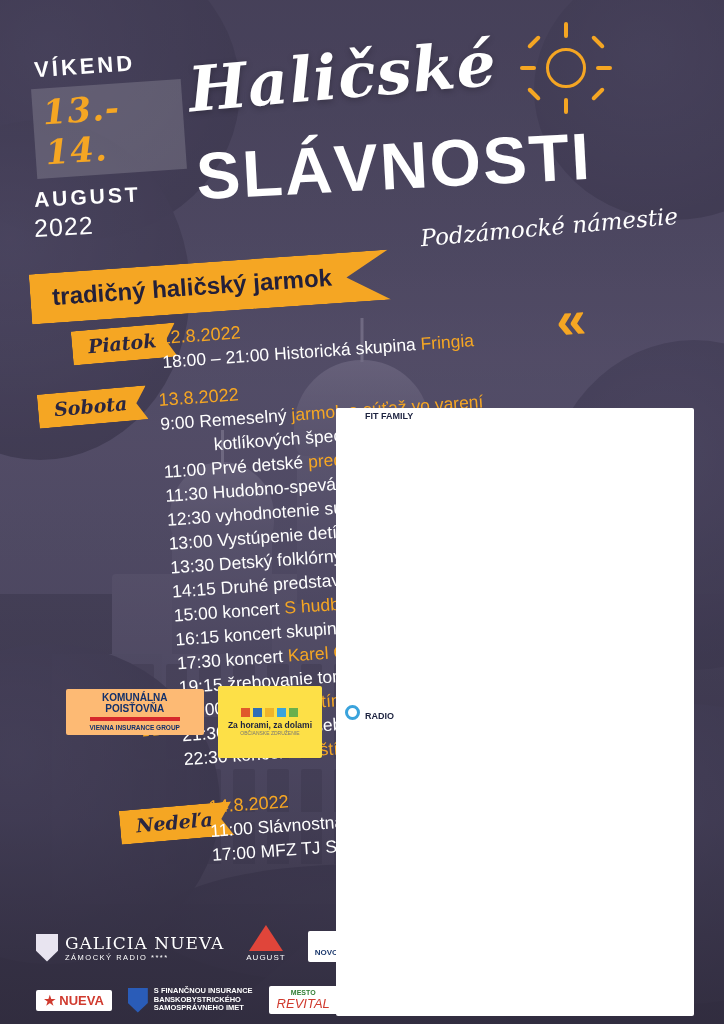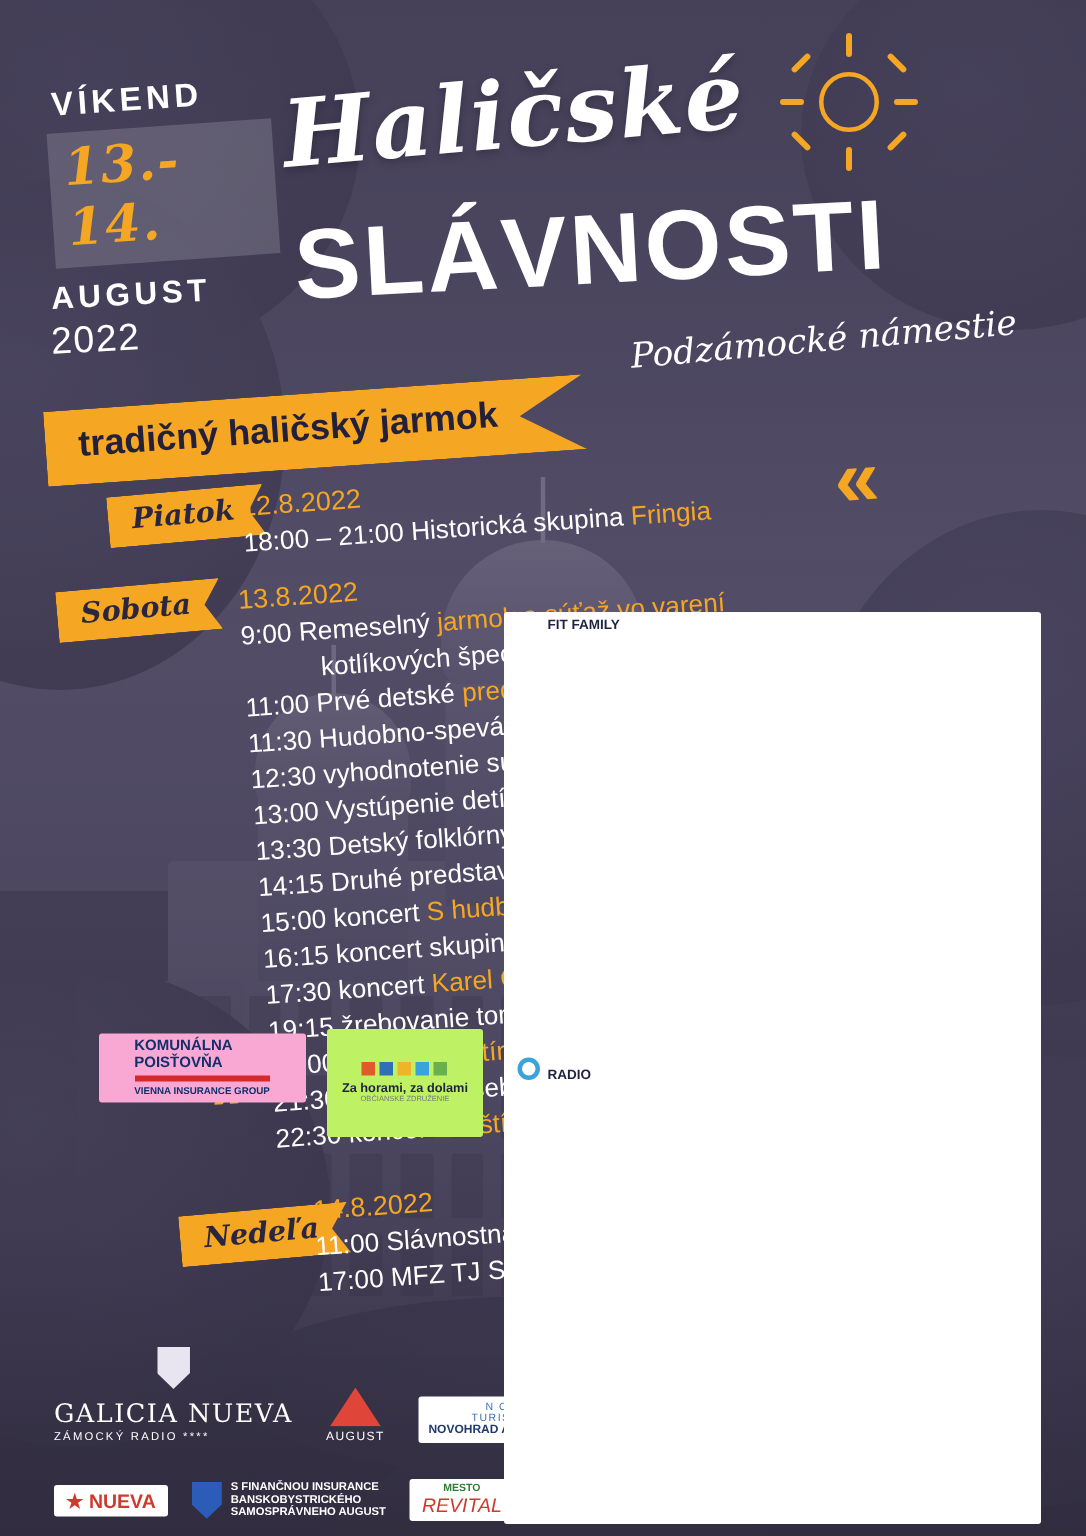--- a/index.html
+++ b/index.html
@@ -184,21 +184,21 @@
   .prog-row .cont { display:block; padding-left: 52px; }
 
   
   .sponsors { position: absolute; left: 0; bottom: 0; width: 100%; height: 140px; }
   .sp-row1 { position: absolute; left: 36px; bottom: 62px; display: flex; align-items: flex-end; gap: 22px; }
   .sp-row2 { position: absolute; left: 36px; bottom: 10px; display: flex; align-items: center; gap: 16px; }
   .sp-right1 { position: absolute; right: 38px; bottom: 70px; display:flex; gap: 22px; align-items:center; }
   .sp-right2 { position: absolute; right: 30px; bottom: 8px; display:flex; gap: 14px; align-items:center; }
   .txt-logo { color: #fff; font-size: 11px; line-height: 1.2; }
 
-  .galicia { color:#fff; display:flex; align-items:center; gap:7px;flex-direction:column; }
+  .galicia { color:#fff; display:flex; align-items:center; gap:7px; }
   .galicia .crest { width: 22px; height: 28px; background:#e8e4f0;
     clip-path: polygon(0 0, 100% 0, 100% 62%, 50% 100%, 0 62%); }
   .galicia .gtxt .g1 { font-family:"DejaVu Serif", serif; font-size: 17px; letter-spacing: 1px; }
   .galicia .gtxt .g2 { font-size: 7.5px; letter-spacing: 1.5px; }
 
   .lustroj { color:#fff; text-align:center; }
   .lustroj .mount { width: 34px; height: 26px; margin: 0 auto 2px;
     background:#e0453a; clip-path: polygon(50% 0, 100% 100%, 0 100%); }
   .lustroj .ltxt { font-size: 8px; letter-spacing: 1px; }
 
@@ -208,25 +208,25 @@
 
   .svoma { background:#fff; border-radius:2px; padding: 3px 8px; color:#d03a2e; font-weight:700; font-size:13px; }
   .svoma i { color:#d03a2e; font-style: normal; }
   .bbsk { display:flex; align-items:center; gap:6px; color:#fff; font-size:7.5px; line-height:1.15; font-weight:700; }
   .bbsk .shield { width: 20px; height: 25px; background:#2a5cb8;
     clip-path: polygon(0 0, 100% 0, 100% 62%, 50% 100%, 0 62%); }
   .revital { background:#fff; border-radius:2px; padding:3px 8px; text-align:center; }
   .revital .r1 { color:#2f7d32; font-size:7px; font-weight:700; }
   .revital .r2 { color:#d03a2e; font-size:13px; font-weight:400; font-style: italic; }
 
-  .kp { background:#f9a8d4; border-radius:2px; padding:4px 24px; color:#12306b; }
+  .kp { background:#fdba74; border-radius:2px; padding:4px 24px; text-align:center; color:#12306b; }
   .kp .k1 { font-size: 10px; font-weight: 700; line-height: 1.05; }
   .kp .bar { height: 4px; background:#d6292c; margin: 3px 0; }
   .kp .k2 { font-size: 6.5px; font-weight: 700; }
-  .zah { background:#bef264; border-radius:2px; padding:22px 10px; text-align:center; color:#1d2340;margin-top:20px; }
+  .zah { background:#fde047; border-radius:2px; padding:22px 10px; text-align:center; color:#1d2340;margin-top:20px; }
   .zah .dots { display:flex; gap:3px; justify-content:center; margin-bottom:3px; }
   .zah .dots span { width: 9px; height: 9px; display:block; }
   .zah .z1 { font-size: 8.5px; font-weight:700; }
   .zah .z2 { font-size: 5px; color:#777; }
   .fit { background:#fff; border-radius:2px; padding:4px 9px; display:flex; align-items:center; gap:5px; color:#1d2340; }
   .fit .circ { width: 15px; height: 15px; border-radius:50%; border:3px solid #3aa3dc; }
   .fit .f1 { font-size: 9px; font-weight:700; line-height:1.05; }
 </style>
 </head>
 <body>
@@ -409,21 +409,21 @@
     <div class="sp-row2">
       <div class="svoma">
         <i>★</i>
         <span>NUEVA</span>
       </div>
       <div class="bbsk">
         <div class="shield"></div>
         <div>
           <div>S FINANČNOU INSURANCE</div>
           <div>BANSKOBYSTRICKÉHO</div>
-          <div>SAMOSPRÁVNEHO AUGUST</div>
+          <div>SAMOSPRÁVNEHO IMET</div>
         </div>
       </div>
       <div class="revital">
         <div class="r1">MESTO</div>
         <div class="r2">REVITAL</div>
       </div>
     </div>
 
     <div class="sp-right1">
       <div class="txt-logo">IMET, a.s.</div>

